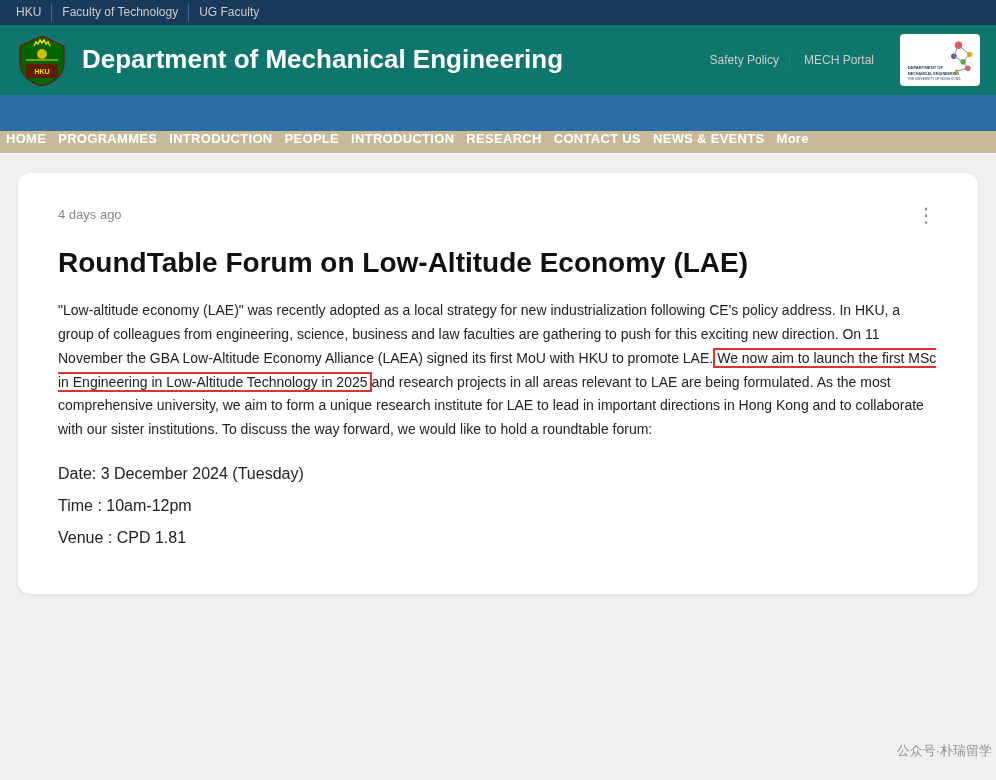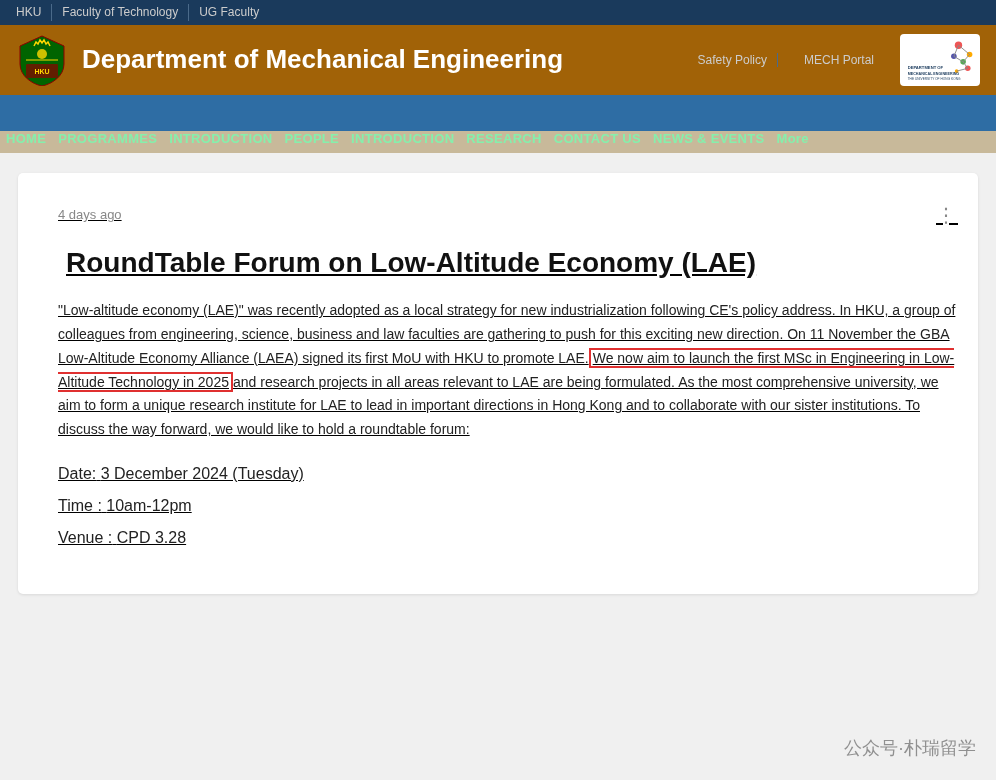--- a/index.html
+++ b/index.html
@@ -20,42 +20,42 @@
       text-decoration: none;
       padding: 0 10px;
       border-right: 1px solid #4a6a8a;
       line-height: 1.4;
     }
     .top-bar-item:first-child { padding-left: 0; }
     .top-bar-item:last-child { border-right: none; }
 
     
     .header {
-      background: #a16207;
+      background: #0f766e;
       display: flex;
       align-items: center;
       padding: 8px 16px;
       min-height: 70px;
     }
     .header-logo {
       width: 52px;
       height: 52px;
       margin-right: 14px;
       flex-shrink: 0;
     }
     .header-title {
       color: white;
       font-size: 26px;
       font-weight: bold;
       flex: 1;
     }
     .header-links {
       display: flex;
       align-items: flex-end;
-      gap: 16px;
+      gap: 4px;
       margin-right: 16px;
       font-size: 12px;
     }
     .header-link {
       color: #ccc;
       text-decoration: none;
       padding: 0 10px;
       border-right: 1px solid #4a6a8a;
     }
     .header-link:last-child { border-right: none; }
@@ -66,21 +66,21 @@
     }
 
     
     .nav-bar {
       background: #2e6da4;
       display: flex;
       align-items: stretch;
       height: 36px;
     }
     .nav-item {
-      color: #86efac;
+      color: #ffffff;
       font-size: 13px;
       font-weight: 600;
       padding: 0 6px;
       display: flex;
       align-items: center;
       text-decoration: none;
       white-space: nowrap;
       cursor: pointer;
       letter-spacing: 0.3px;
       margin-top: 44px;
@@ -97,27 +97,26 @@
     
     .main-content {
       background: #f0f0f0;
       padding: 20px 16px;
       min-height: 600px;
     }
 
     
     .card {
       background: white;
-      border-radius: 5px;
-      padding: 30px 20px 40px 40px;
+      border-radius: 12px;
+      padding: 30px 40px 40px 40px;
       max-width: 960px;
       margin: 0 auto;
       box-shadow: 0 1px 3px rgba(0,0,0,0.1);
       position: relative;
-      text-decoration: underline;
     }
 
     .card-meta {
       display: flex;
       justify-content: space-between;
       align-items: center;
       margin-bottom: 18px;
     }
     .card-timestamp {
       color: #888;
@@ -129,21 +128,20 @@
       cursor: pointer;
       letter-spacing: 2px;
     }
 
     .card-title {
       font-size: 28px;
       font-weight: bold;
       color: #111;
       margin-bottom: 18px;
       line-height: 1.3;
-      margin-left: 8px;
     }
 
     .card-body {
       font-size: 14px;
       color: #222;
       line-height: 1.7;
     }
 
     .card-body p {
       margin-bottom: 14px;
@@ -161,23 +159,23 @@
       margin-top: 16px;
       font-size: 16px;
       color: #222;
       line-height: 2;
     }
 
     
     .watermark {
       position: fixed;
       bottom: 20px;
-      right: 20px;
+      right: 4px;
       color: rgba(80,80,80,0.6);
-      font-size: 18px;
+      font-size: 13px;
       font-family: "SimHei", "Microsoft YaHei", sans-serif;
       pointer-events: none;
     }
 
     
     .dept-logo-box {
       background: white;
       border-radius: 4px;
       display: flex;
       align-items: center;
@@ -281,20 +279,20 @@
       <div>
         <span>Date:</span>
         <span>3 December 2024 (Tuesday)</span>
       </div>
       <div>
         <span>Time :</span>
         <span>10am-12pm</span>
       </div>
       <div>
         <span>Venue :</span>
-        <span>CPD 3.28</span>
+        <span>CPD 1.81</span>
       </div>
     </div>
 
   </div>
 </div>
 
 <div class="watermark">公众号·朴瑞留学</div>
 
 </body></html>

